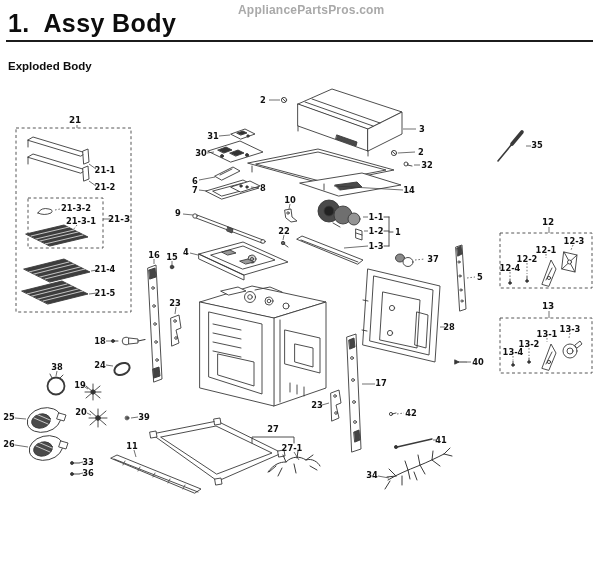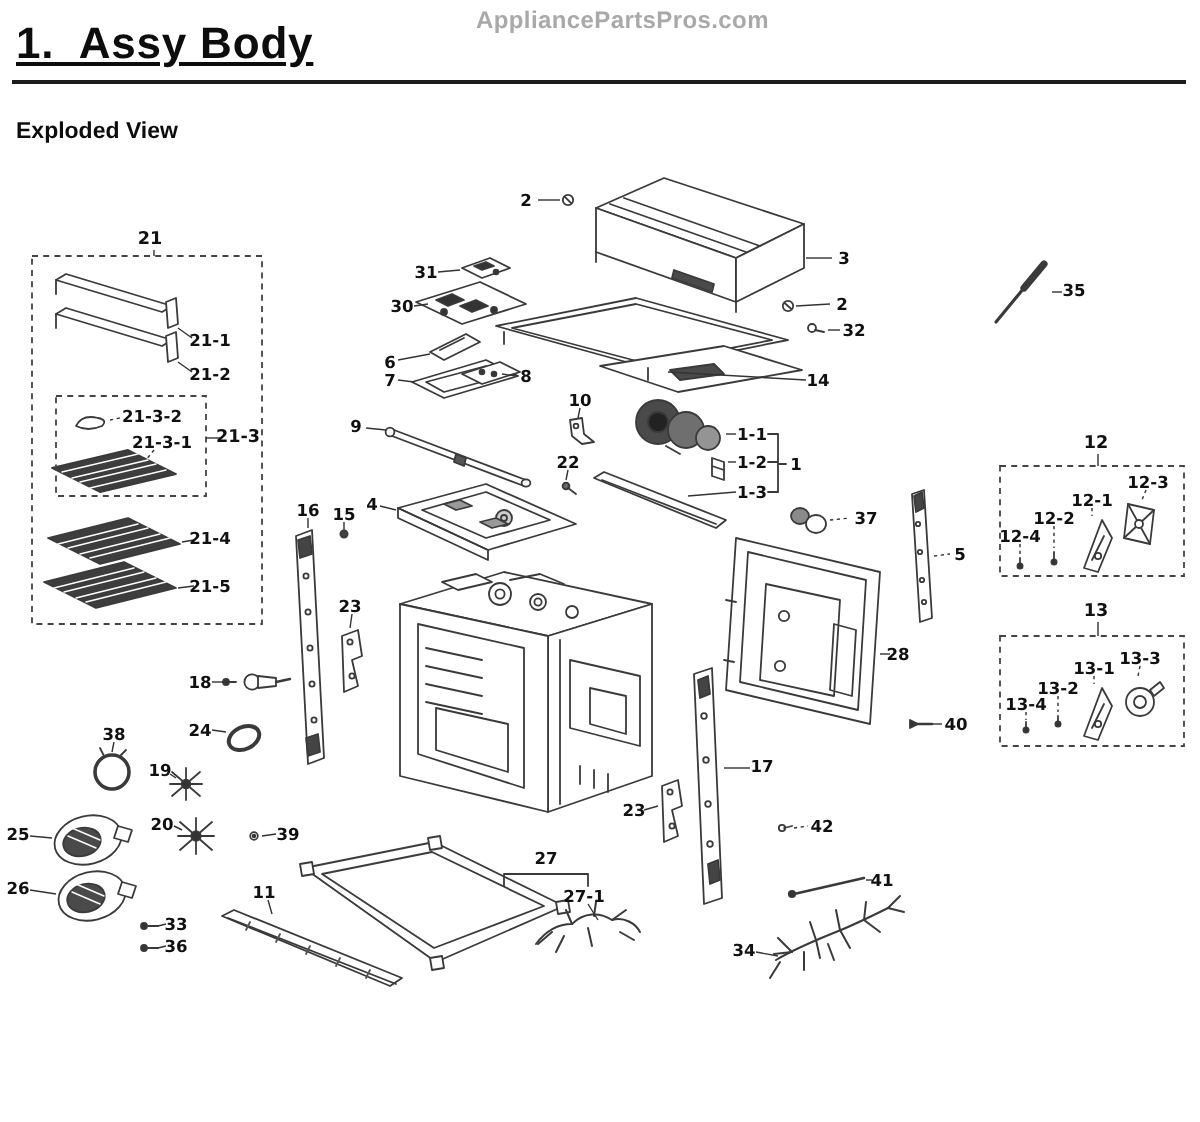--- a/index.html
+++ b/index.html
@@ -1,36 +1,36 @@
 <!DOCTYPE html>
 <html><head>
 <meta charset="utf-8">
 <style>
   html,body{margin:0;padding:0;background:#fff;}
   body{width:600px;height:561px;overflow:hidden;font-family:"Liberation Sans",sans-serif;}
   .page{position:relative;width:600px;height:561px;background:#fff;}
   .watermark{position:absolute;left:238px;top:3px;font-size:12px;font-weight:700;color:#a9a9a9;letter-spacing:.2px;}
-  .title{position:absolute;left:8px;top:9px;margin:0;font-size:22px;font-weight:700;color:#0d0d0d;white-space:pre;letter-spacing:.4px;text-decoration:underline;}
+  .title{position:absolute;left:8px;top:9px;margin:0;font-size:25px;font-weight:700;color:#0d0d0d;white-space:pre;letter-spacing:.4px;}
   .rule{position:absolute;left:6px;top:40px;width:587px;height:0;border-top:2px solid #1c1c1c;}
   .subtitle{position:absolute;left:8px;top:60px;font-size:11.5px;font-weight:700;color:#0d0d0d;}
   svg#diagram{position:absolute;left:0;top:0;}
   .part-label{font-family:"DejaVu Sans",sans-serif;font-size:8.3px;font-weight:600;fill:#111;text-anchor:middle;dominant-baseline:central;}
   .group-label{font-size:8.8px;}
   .leader{stroke:#333;stroke-width:.7;fill:none;}
   .leader.dotted{stroke-dasharray:1.6 1.8;}
   .group-box{fill:none;stroke:#444;stroke-width:.9;stroke-dasharray:3 2.6;}
 </style>
 </head>
 <body>
 
 <div class="page">
   <div class="watermark">AppliancePartsPros.com</div>
   <h1 class="title">1.  Assy Body</h1>
   <div class="rule"></div>
-  <div class="subtitle">Exploded View</div>
+  <div class="subtitle">Exploded Body</div>
 
   <svg id="diagram" width="600" height="561" viewBox="0 0 600 561">
     <g id="art" stroke="#3a3a3a" stroke-width="0.9" fill="none" stroke-linejoin="round" stroke-linecap="round">
 
       <g>
         <polygon points="298,104 332,89 402,112 368,129" fill="#fff"></polygon>
         <polygon points="298,104 368,129 368,151 298,126" fill="#fff"></polygon>
         <polygon points="368,129 402,112 402,134 368,151" fill="#fff"></polygon>
         <line x1="305" y1="102" x2="373" y2="126"></line>
         <line x1="312" y1="99" x2="380" y2="123"></line>

